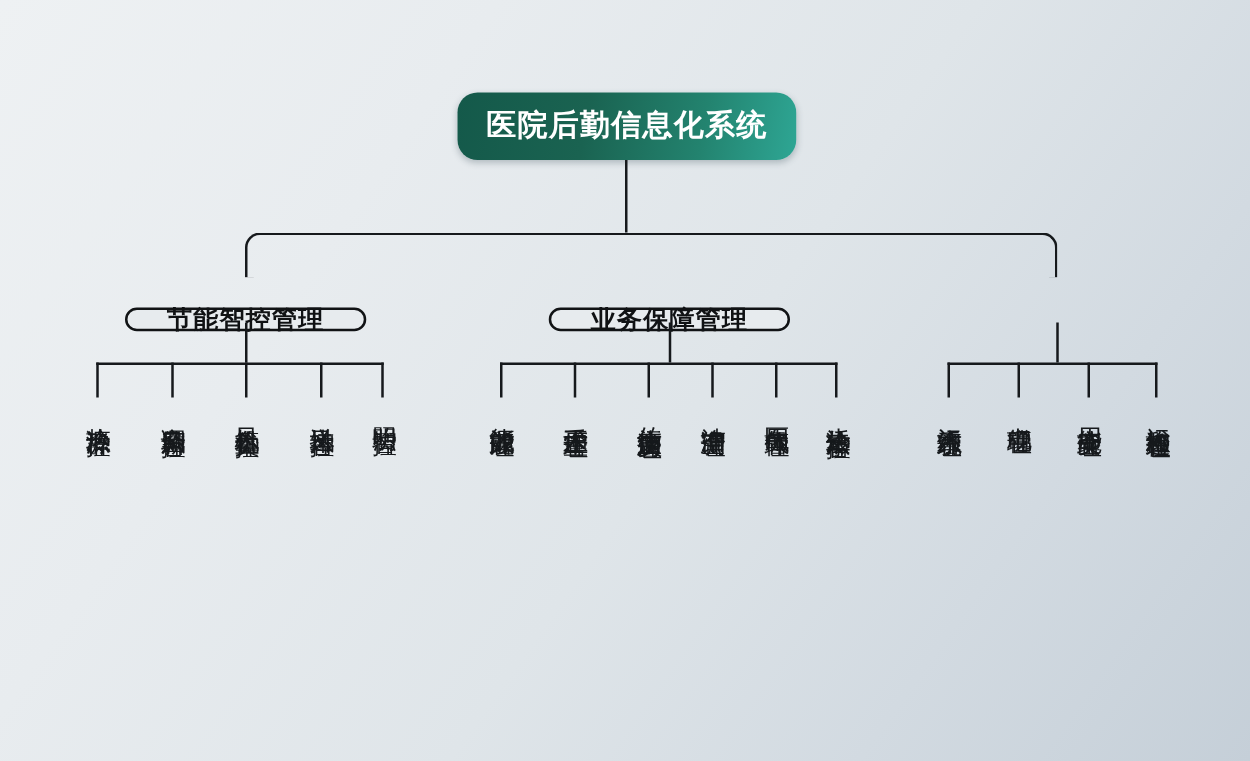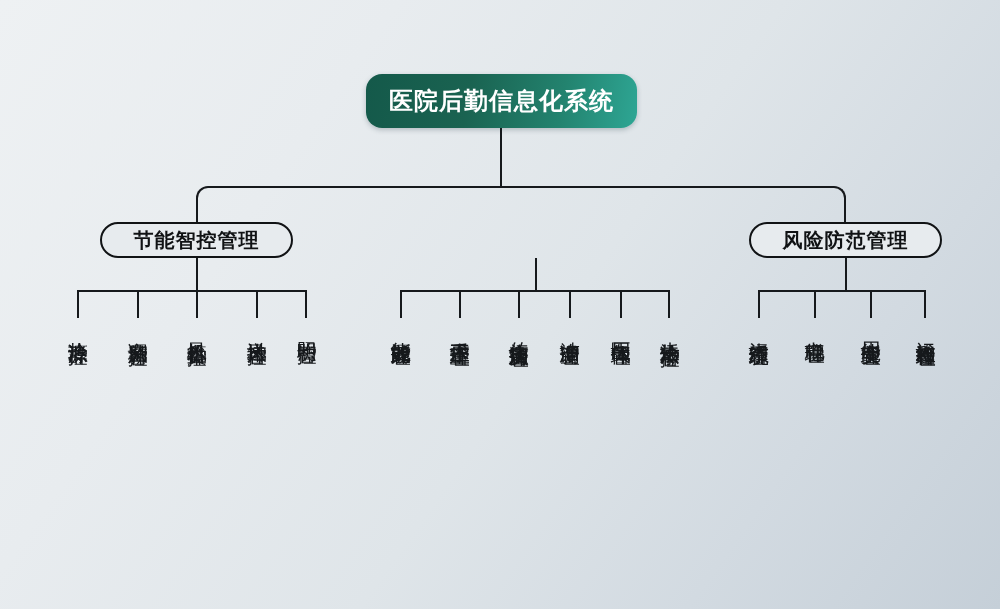--- a/index.html
+++ b/index.html
@@ -39,28 +39,29 @@
     font-size: 24px;
     font-weight: bold;
     letter-spacing: 1px;
     line-height: 1;
     white-space: nowrap;
   }
 
   
   .l2-node {
     position: absolute;
-    height: 36px;
+    height: 19px;
     border: 2px solid #111315;
     border-radius: 18px;
     background: #e7ebee;
     display: flex;
     align-items: center;
     justify-content: center;
     box-sizing: border-box;
+    margin-top: 24px;
   }
   .l2-label {
     font-size: 20px;
     font-weight: bold;
     color: #101214;
     letter-spacing: 1px;
     white-space: nowrap;
     line-height: 1;
   }
 
@@ -117,24 +118,24 @@
   </div>
 
   <div class="vline" style="left:500px; top:128px; height:58px;"></div>
 
   <div class="bus-rounded" style="left:196px; top:186px; width:650px; height:36px;"></div>
 
   <div class="l2-node" style="left:100px; top:222px; width:193px;">
     <span class="l2-label">节能智控管理</span>
   </div>
 
+  <div class="l2-node" style="left:439px; top:222px; width:193px;">
+    <span class="l2-label">业务保障管理</span>
+  </div>
 
-  <div class="l2-node" style="left:749px; top:222px; width:193px;">
-    <span class="l2-label">风险防范管理</span>
-  </div>
 
   <div class="vline" style="left:196px; top:258px; height:32px;"></div>
   <div class="bus-square" style="left:77px; top:290px; width:230px; height:28px;"></div>
   <div class="vline" style="left:137px; top:290px; height:28px;"></div>
   <div class="vline" style="left:196px; top:290px; height:28px;"></div>
   <div class="vline" style="left:256px; top:290px; height:28px;"></div>
 
   <div class="leaf" style="left:78px; top:326px;">冷热源群控</div>
   <div class="leaf" style="left:138px; top:326px;">空调新风智控</div>
   <div class="leaf" style="left:197px; top:326px;">风机盘管集控</div>

